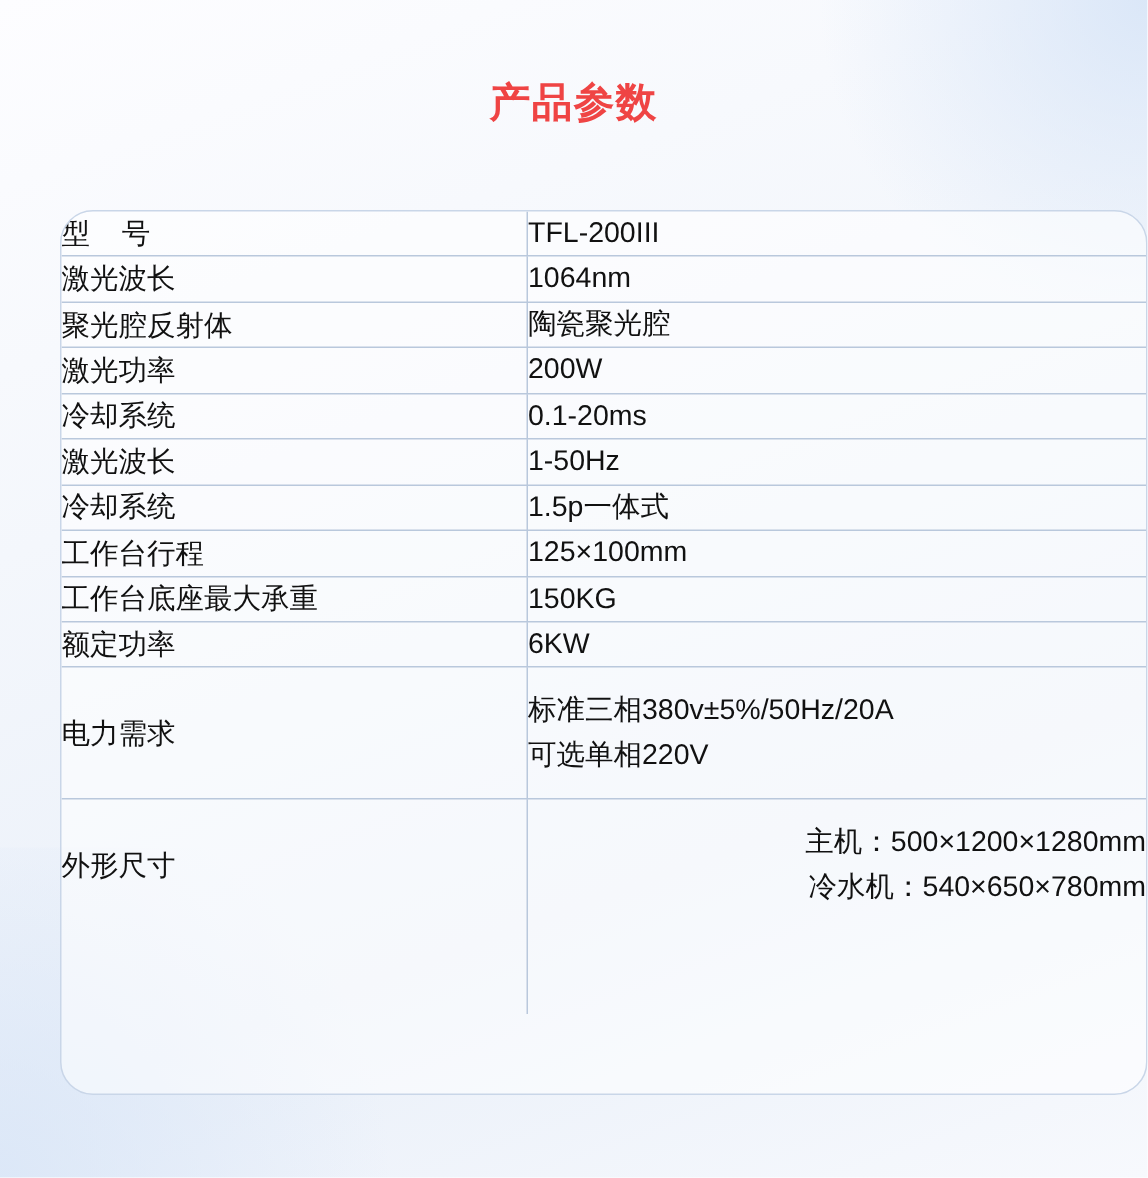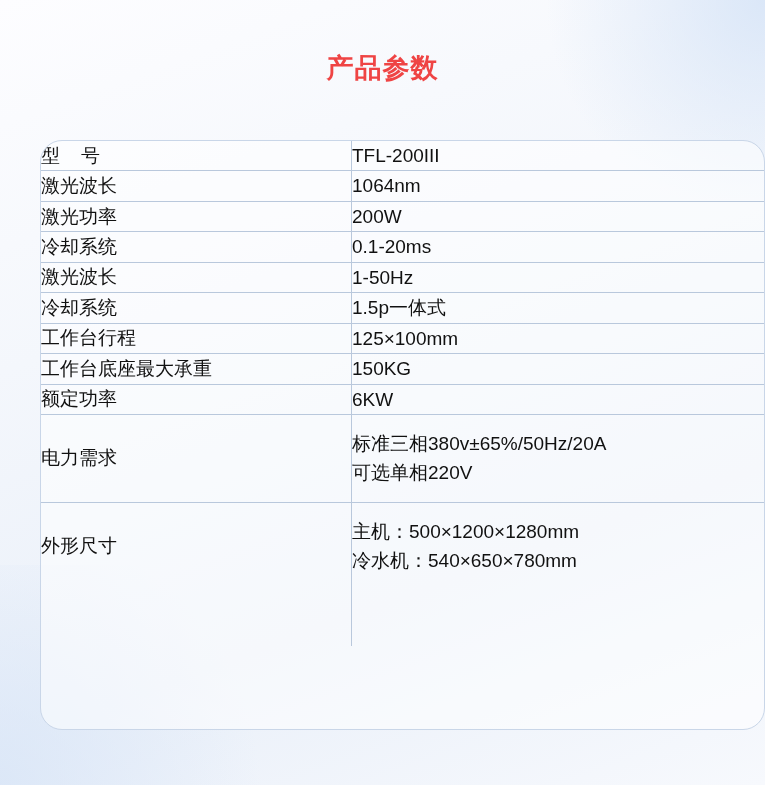--- a/index.html
+++ b/index.html
@@ -86,20 +86,21 @@
     padding-top: 14px;
     padding-bottom: 14px;
   }
 
   .row-last .cell-label {
     padding-bottom: 70px;
     border-right: 1px solid #b9c8dc;
   }
   .row-last .cell-value {
     padding-bottom: 70px;
+    text-align: right;
   }
 
   .corner-fade {
     position: absolute;
     pointer-events: none;
   }
   .fade-tr {
     right: 0; top: 0; width: 240px; height: 200px;
     background: radial-gradient(circle at 100% 0%, rgba(214,228,247,0.85), rgba(255,255,255,0) 70%);
   }
@@ -127,20 +128,26 @@
             <span class="value-line">TFL-200III</span>
           </td>
         </tr>
         <tr>
           <td class="cell-label">激光波长</td>
           <td class="cell-value">
             <span class="value-line">1064nm</span>
           </td>
         </tr>
         <tr>
+          <td class="cell-label">聚光腔反射体</td>
+          <td class="cell-value">
+            <span class="value-line">陶瓷聚光腔</span>
+          </td>
+        </tr>
+        <tr>
           <td class="cell-label">激光功率</td>
           <td class="cell-value">
             <span class="value-line">200W</span>
           </td>
         </tr>
         <tr>
           <td class="cell-label">冷却系统</td>
           <td class="cell-value">
             <span class="value-line">0.1-20ms</span>
           </td>
@@ -171,21 +178,21 @@
         </tr>
         <tr>
           <td class="cell-label">额定功率</td>
           <td class="cell-value">
             <span class="value-line">6KW</span>
           </td>
         </tr>
         <tr class="row-tall">
           <td class="cell-label">电力需求</td>
           <td class="cell-value">
-            <span class="value-line">标准三相380v±65%/50Hz/20A</span>
+            <span class="value-line">标准三相380v±5%/50Hz/20A</span>
             <span class="value-line">可选单相220V</span>
           </td>
         </tr>
         <tr class="row-tall row-last">
           <td class="cell-label">外形尺寸</td>
           <td class="cell-value">
             <span class="value-line">主机：500×1200×1280mm</span>
             <span class="value-line">冷水机：540×650×780mm</span>
           </td>
         </tr>

